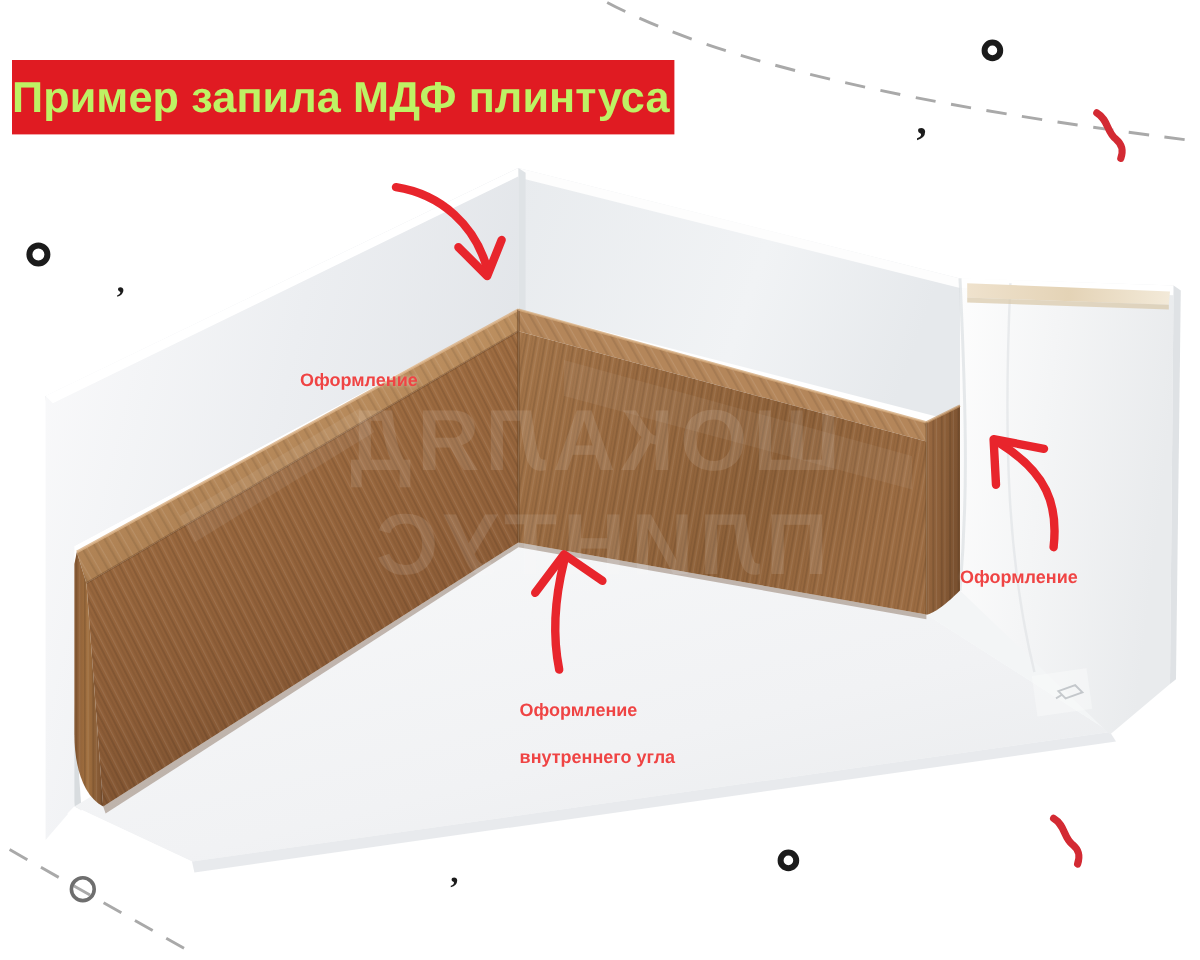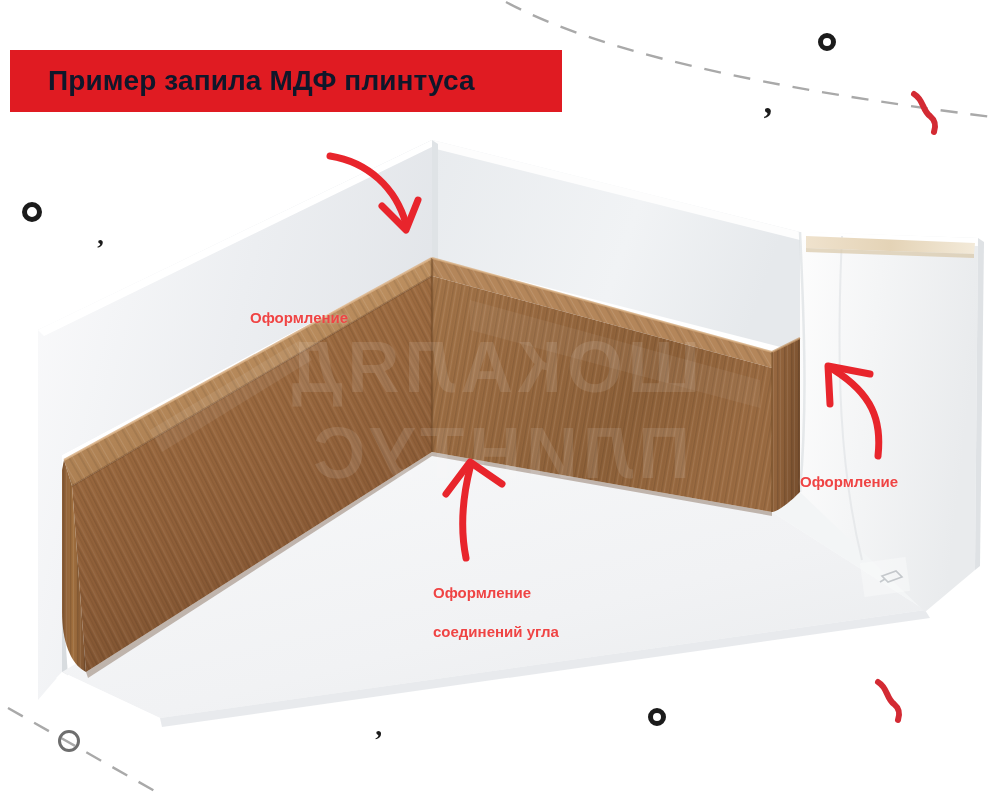--- a/index.html
+++ b/index.html
@@ -39,25 +39,24 @@
   
   #banner{
     position:absolute;
     left:10px;top:50px;
     width:552px;height:62px;
     background:var(--brandRed,#e01b22);
     display:flex;align-items:center;
     box-shadow:0 0 0 0 rgba(0,0,0,0);
   }
   #banner .banner-text{
-    color:#0f172a;
-    font-size:28px;
+    color:#bef264;
+    font-size:36px;
     font-weight:700;
     letter-spacing:.1px;
-    margin-left:38px;
     white-space:nowrap;
   }
 
   
   .anno{
     position:absolute;
     color:#ef4444;
     font-size:15px;
     font-weight:700;
     line-height:1.32;
@@ -308,20 +307,20 @@
     <path d="M72,104 C76,68 66,42 28,18"></path>
     <path d="M24,52 L22,14 L64,22"></path>
   </svg>
 
   <div class="anno" id="anno-joints">
     <div>Оформление</div>
   </div>
 
   <div class="anno" id="anno-inner">
     <div>Оформление</div>
-    <div>соединений угла</div>
+    <div>внутреннего угла</div>
   </div>
 
   <div class="anno" id="anno-caps">
     <div>Оформление</div>
   </div>
 
 </div>
 
 </body></html>

